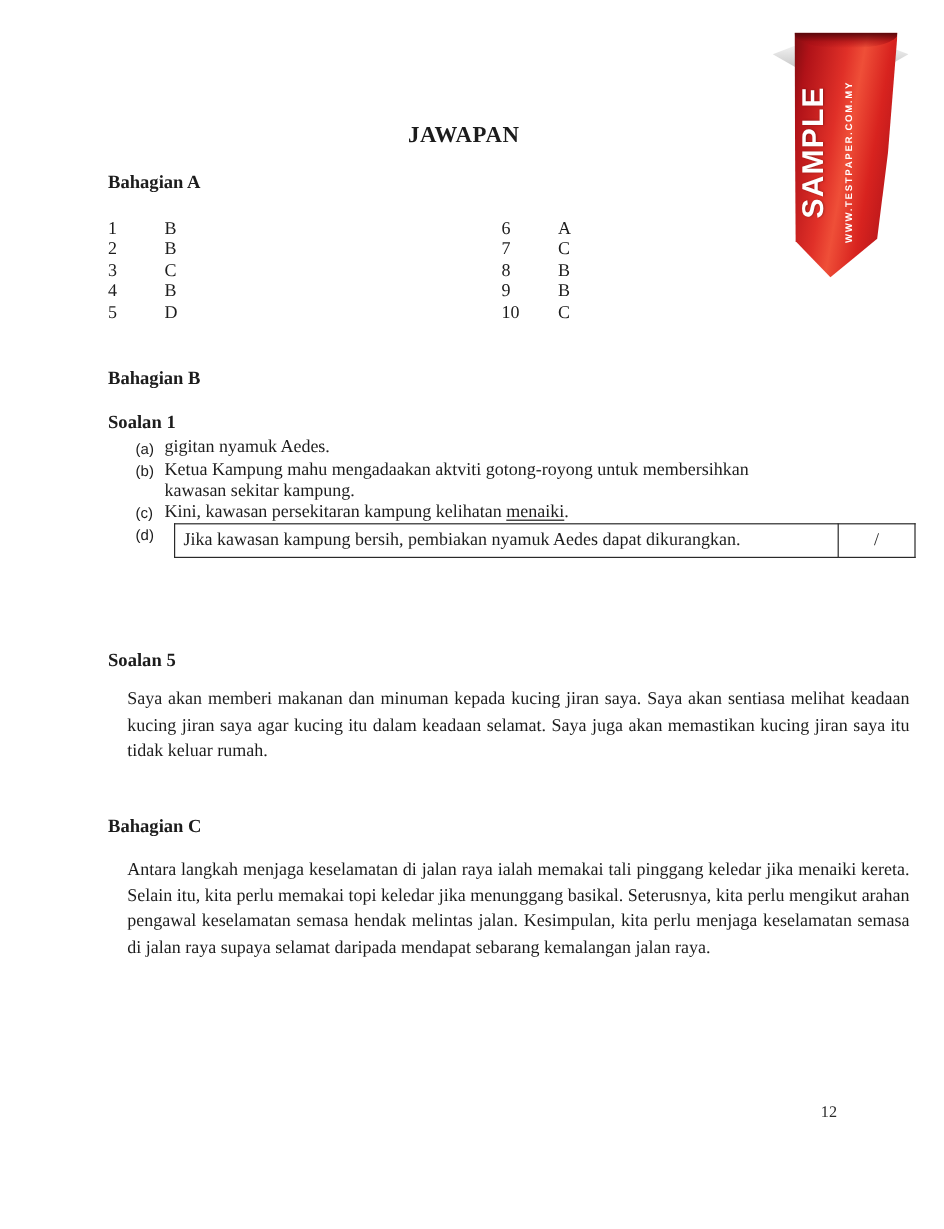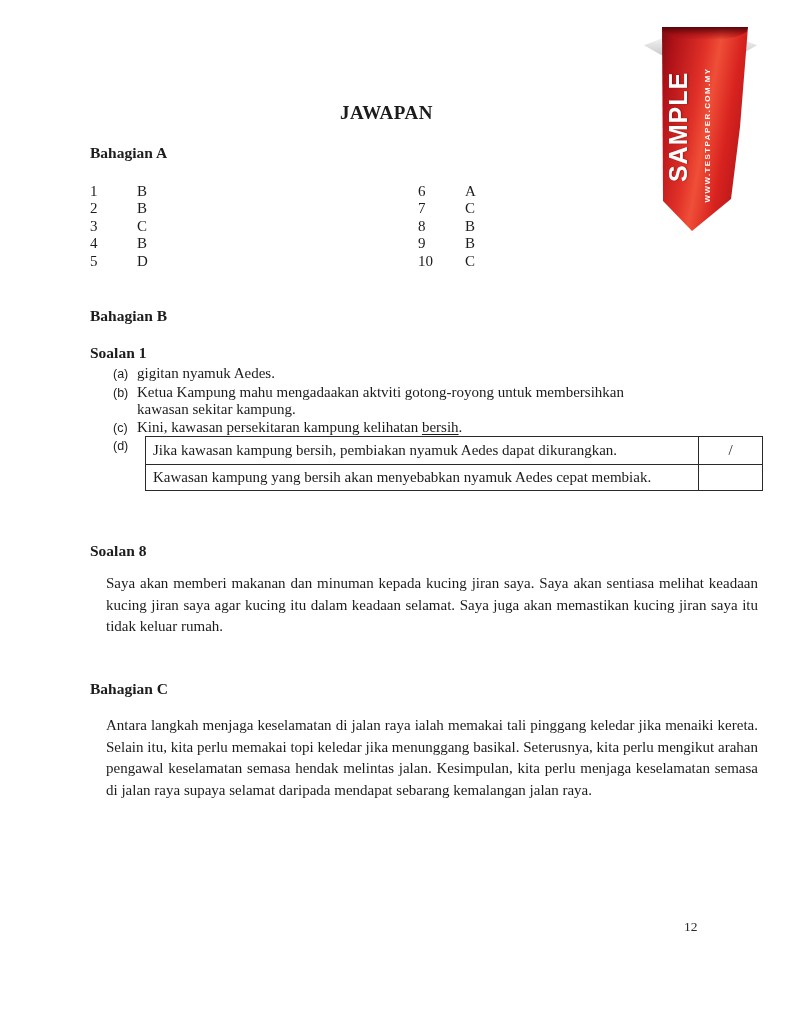--- a/index.html
+++ b/index.html
@@ -183,42 +183,38 @@
     <div class="s1-item">
       <span class="s1-label">(a)</span>
       <span class="s1-text">gigitan nyamuk Aedes.</span>
     </div>
     <div class="s1-item">
       <span class="s1-label">(b)</span>
       <span class="s1-text">Ketua Kampung mahu mengadaakan aktviti gotong-royong untuk membersihkan kawasan sekitar kampung.</span>
     </div>
     <div class="s1-item">
       <span class="s1-label">(c)</span>
-      <span class="s1-text"><span>Kini, kawasan persekitaran kampung kelihatan </span><span class="u">bersih</span><span>.</span></span>
+      <span class="s1-text"><span>Kini, kawasan persekitaran kampung kelihatan </span><span class="u">menaiki</span><span>.</span></span>
     </div>
     <div class="s1-item">
       <span class="s1-label">(d)</span>
       <span class="s1-text"></span>
     </div>
   </div>
 
   <table class="ans-table">
     <tbody>
         <tr class="r1">
       <td class="statement">Jika kawasan kampung bersih, pembiakan nyamuk Aedes dapat dikurangkan.</td>
       <td class="mark">/</td>
     </tr>
-    <tr class="r2">
-      <td class="statement">Kawasan kampung yang bersih akan menyebabkan nyamuk Aedes cepat membiak.</td>
-      <td class="mark"></td>
-    </tr>
   </tbody>
     </table>
 
-  <div class="sec-head head-s2">Soalan 8</div>
+  <div class="sec-head head-s2">Soalan 5</div>
   <div class="para para-s2">Saya akan memberi makanan dan minuman kepada kucing jiran saya. Saya akan sentiasa melihat keadaan kucing jiran saya agar kucing itu dalam keadaan selamat. Saya juga akan memastikan kucing jiran saya itu tidak keluar rumah.</div>
 
   <div class="sec-head head-c">Bahagian C</div>
   <div class="para para-c">Antara langkah menjaga keselamatan di jalan raya ialah memakai tali pinggang keledar jika menaiki kereta. Selain itu, kita perlu memakai topi keledar jika menunggang basikal. Seterusnya, kita perlu mengikut arahan pengawal keselamatan semasa hendak melintas jalan. Kesimpulan, kita perlu menjaga keselamatan semasa di jalan raya supaya selamat daripada mendapat sebarang kemalangan jalan raya.</div>
 
   <div class="page-num">12</div>
 
 </div>
 
 </body></html>

